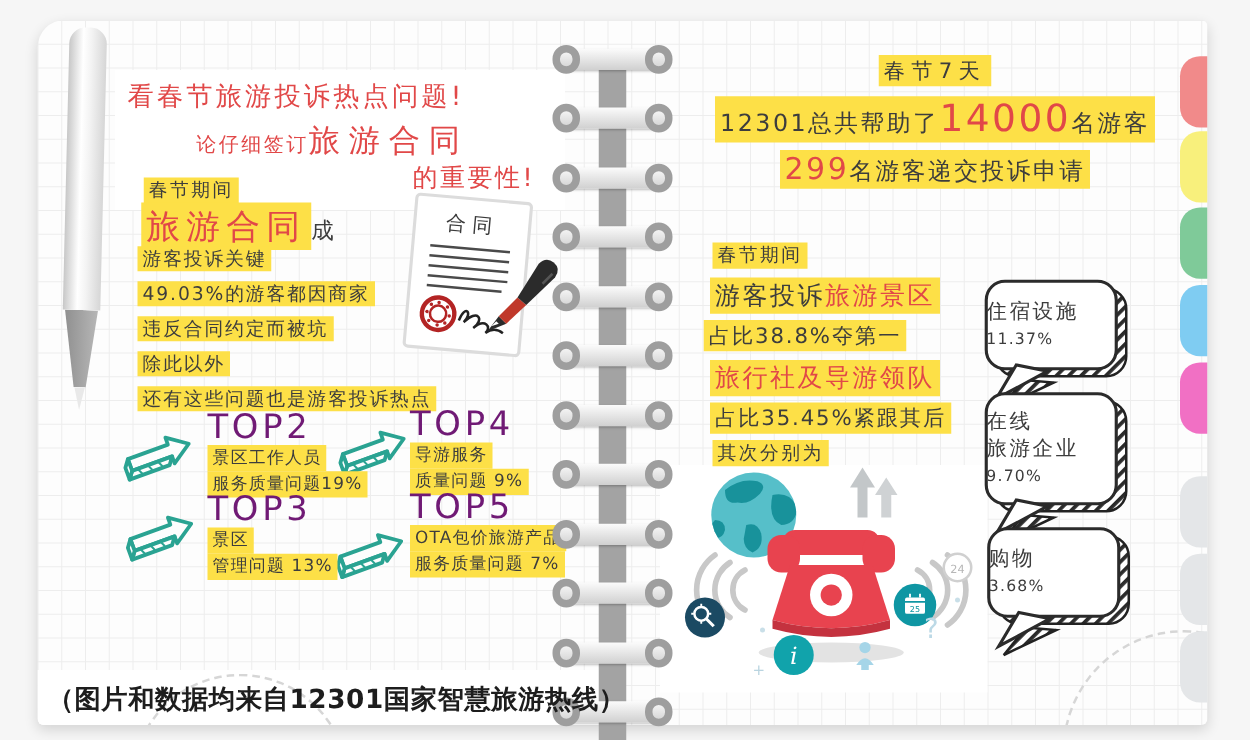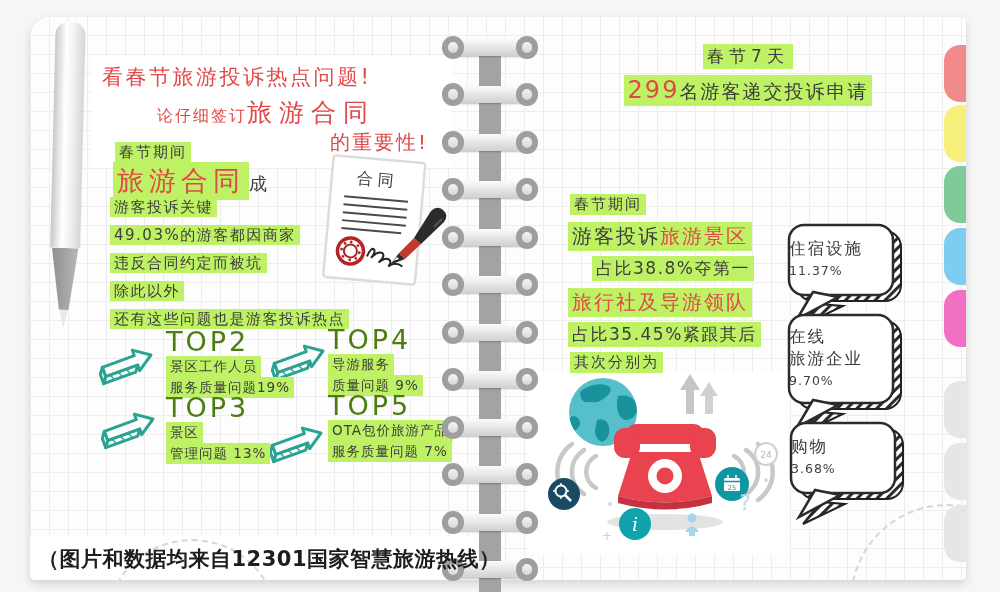--- a/index.html
+++ b/index.html
@@ -34,31 +34,31 @@
   .ring::before{left:-5px;}
   .ring::after{right:-5px;}
   
   .pen{position:absolute;left:52px;top:22px;width:30px;height:306px;transform:rotate(1.4deg);}
   .pen .body{height:226px;border-radius:13px 13px 0 0;
     background:linear-gradient(90deg,#c7c7c7,#ffffff 38%,#f3f3f3 60%,#d6d6d6);}
   .pen .grip{height:62px;background:linear-gradient(90deg,#8d8d8d,#b9b9b9);
     clip-path:polygon(6% 0,94% 0,66% 100%,34% 100%);}
   .pen .tip{height:18px;background:#e9e9e9;clip-path:polygon(36% 0,64% 0,50% 100%);}
   .red{color:#e14848;}
-  .onwhite{background:#bef264;display:inline-block;padding:1px 4px;}
+  .onwhite{background:#fde047;display:inline-block;padding:1px 4px;}
   .abs{position:absolute;}
   .headline1{font-size:21px;letter-spacing:2.5px;}
   .headline2-prefix{font-size:16px;letter-spacing:2px;}
   .headline2-em{font-size:25px;letter-spacing:7px;}
   .headline3{font-size:20px;letter-spacing:2px;}
   .small-label{font-size:15px;letter-spacing:2px;}
   .keyline-red{font-size:27px;letter-spacing:5px;}
   .keyline-suffix{font-size:18px;}
   .bodyline{font-size:15px;line-height:18px;letter-spacing:1.5px;margin-bottom:8px;}
-  .top-rank{font-size:27px;letter-spacing:3px;color:#4d7c0f;line-height:28px;}
+  .top-rank{font-size:27px;letter-spacing:3px;color:#701a75;line-height:28px;}
   .top-line{font-size:13.5px;letter-spacing:1px;line-height:19px;}
   .stats{width:400px;text-align:center;white-space:nowrap;}
   .stats-heading{font-size:17px;letter-spacing:5px;}
   .stats-line2{font-size:19px;letter-spacing:2px;}
   .stats-bignum{font-size:30px;letter-spacing:2px;}
   .stats-line3{font-size:19px;letter-spacing:2px;}
   .stats-mednum{font-size:24px;letter-spacing:2px;}
   .complaint-big{font-size:20px;letter-spacing:2px;}
   .complaint-mid{font-size:17px;letter-spacing:1.5px;}
   .bubble{position:absolute;}
@@ -213,32 +213,37 @@
     <div class="top-line"><span class="onwhite">管理问题 13%</span></div>
   </div>
   <div class="abs" style="left:328px;top:392px;">
     <div class="top-rank">TOP5</div>
     <div class="top-line"><span class="onwhite">OTA包价旅游产品</span></div>
     <div class="top-line"><span class="onwhite">服务质量问题 7%</span></div>
   </div>
 
   <div class="abs stats" style="left:548px;top:44px;">
     <div class="stats-heading"><span class="onwhite">春节7天</span></div>
+    <div class="stats-line2" style="margin-top:8px;">
+      <span class="onwhite">
+        <span>12301总共帮助了</span><span class="red stats-bignum">14000</span><span>名游客</span>
+      </span>
+    </div>
     <div class="stats-line3" style="margin-top:6px;">
       <span class="onwhite">
         <span class="red stats-mednum">299</span><span>名游客递交投诉申请</span>
       </span>
     </div>
   </div>
 
   <div class="abs small-label onwhite" style="left:570px;top:194px;">春节期间</div>
   <div class="abs complaint-big" style="left:568px;top:222px;white-space:nowrap;">
     <span class="onwhite"><span>游客投诉</span><span class="red">旅游景区</span></span>
   </div>
-  <div class="abs complaint-mid" style="left:592px;top:256px;"><span class="onwhite">占比38.8%夺第一</span></div>
+  <div class="abs complaint-mid" style="left:563px;top:256px;"><span class="onwhite">占比38.8%夺第一</span></div>
   <div class="abs complaint-big red" style="left:568px;top:288px;"><span class="onwhite">旅行社及导游领队</span></div>
   <div class="abs complaint-mid" style="left:568px;top:322px;"><span class="onwhite">占比35.45%紧跟其后</span></div>
   <div class="abs small-label" style="left:570px;top:352px;"><span class="onwhite">其次分别为</span></div>
 
   <div class="bubble" style="left:783px;top:222px;width:122px;height:110px;">
     <svg width="122" height="110" viewBox="0 0 122 110">
       <defs>
           <pattern id="h1" width="7" height="7" patternUnits="userSpaceOnUse" patternTransform="rotate(45)">
             <rect width="7" height="7" fill="#fff"></rect>
             <rect width="3" height="7" fill="#2b2b2b"></rect>

